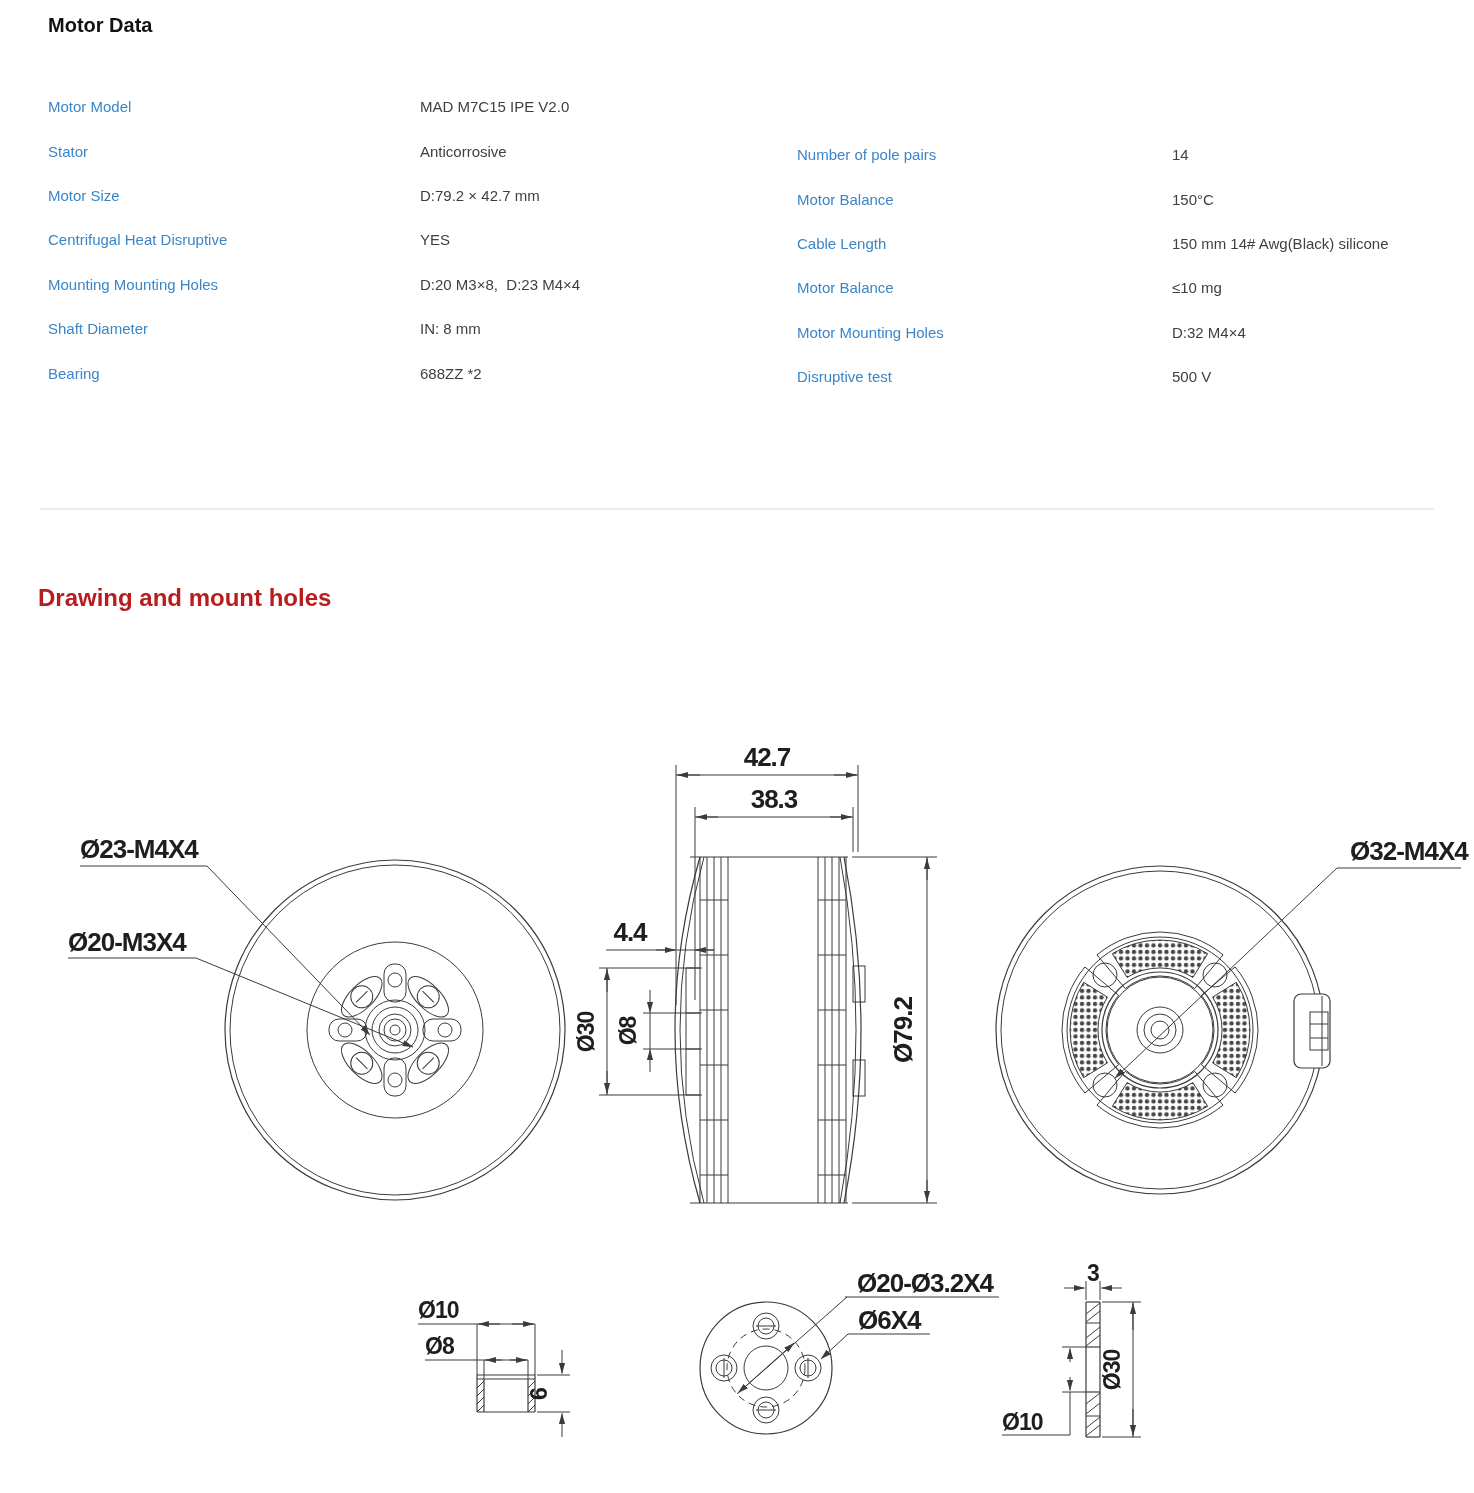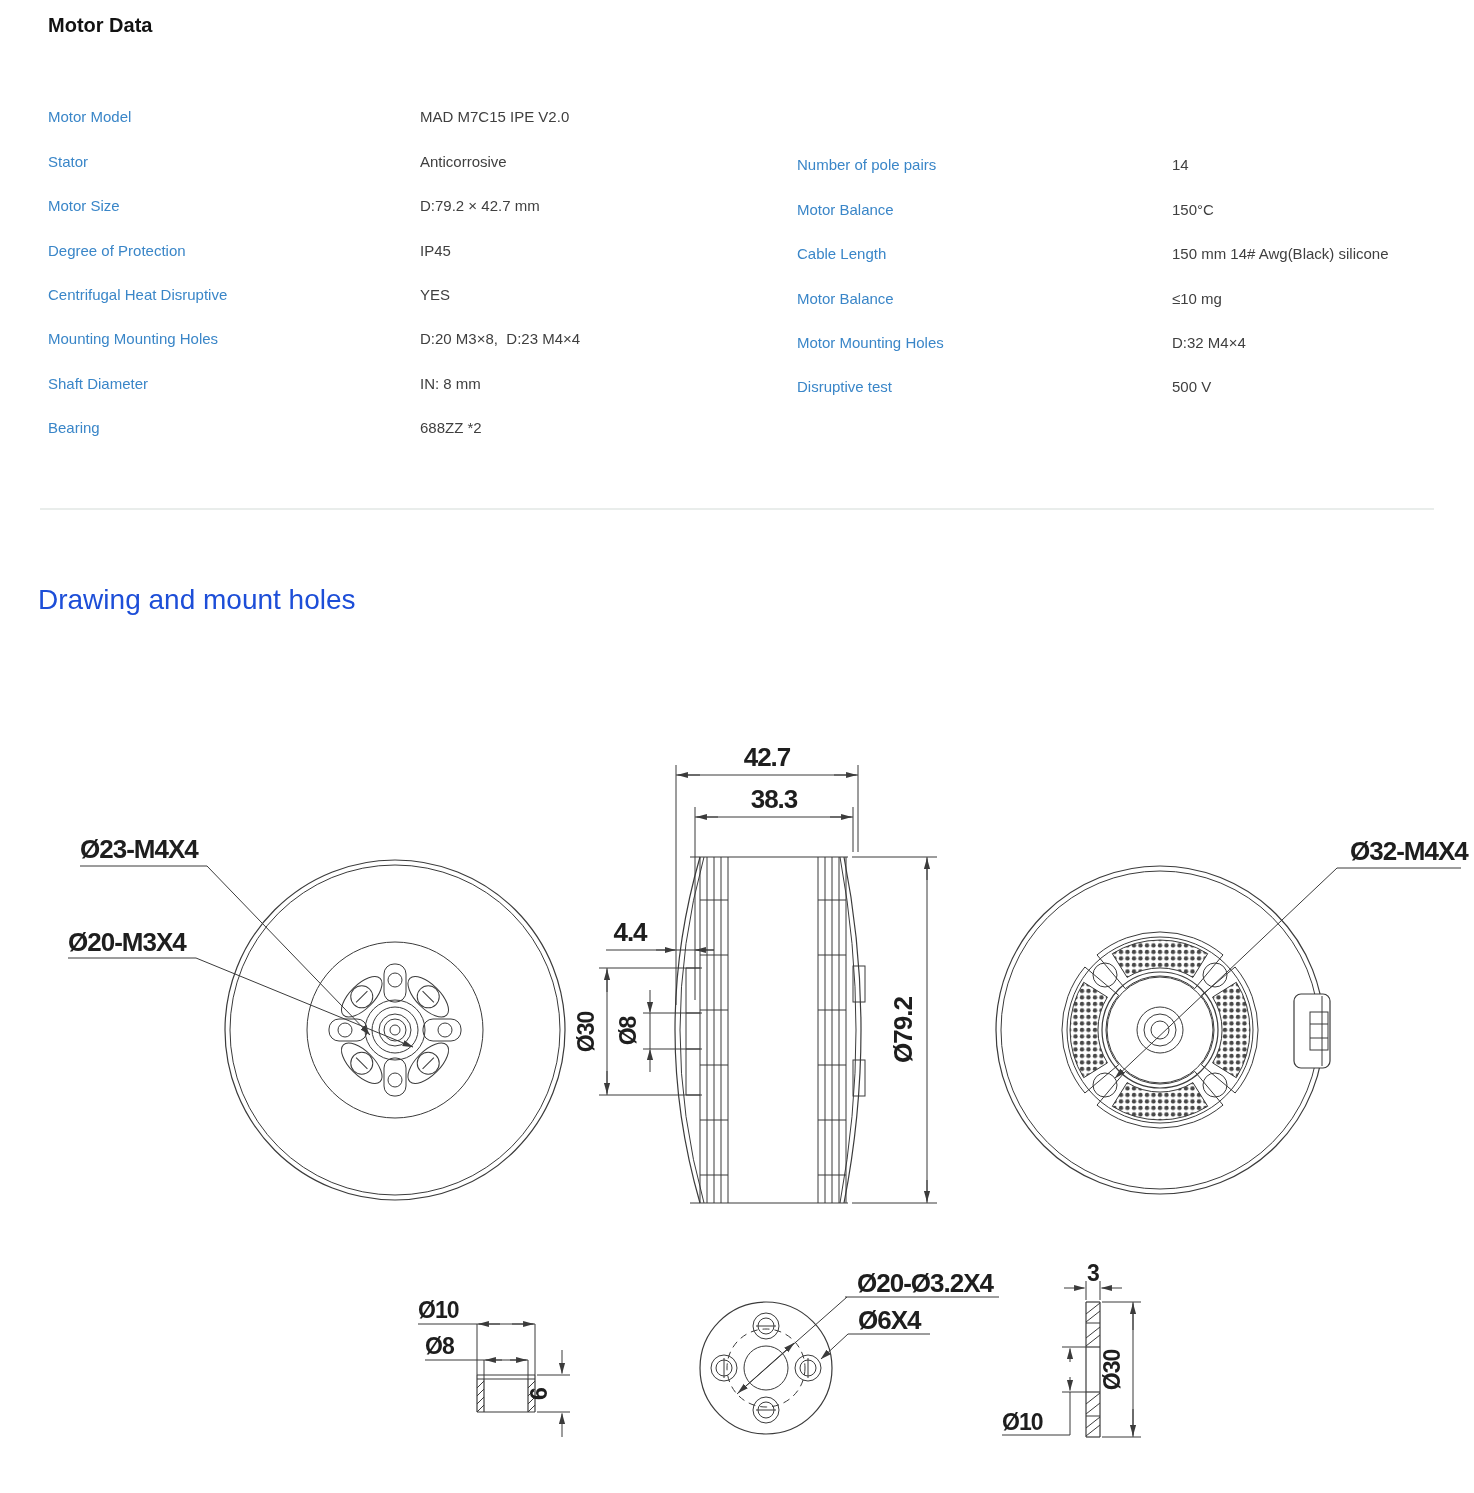--- a/index.html
+++ b/index.html
@@ -1,25 +1,25 @@
 <!DOCTYPE html>
 <html><head>
 <meta charset="utf-8">
 <style>
   html,body{margin:0;padding:0;background:#ffffff;}
   body{font-family:"Liberation Sans", sans-serif;}
   #page{position:relative;width:1474px;height:1493px;background:#fff;overflow:hidden;}
 
   .page-title{position:absolute;left:48px;top:14px;font-size:20px;font-weight:700;color:#121212;}
-  .section-title{position:absolute;left:38px;top:584px;font-size:28px;font-weight:400;color:#1d4ed8;}
+  .section-title{position:absolute;left:38px;top:584px;font-size:24px;font-weight:700;color:#b91c1c;}
 
   .spec-col{position:absolute;top:81px;}
   .spec-col.left{left:48px;width:710px;}
   .spec-col.right{left:797px;width:660px;margin-top:48px;}
-  .spec-row{display:flex;height:44.4px;align-items:flex-end;padding-top:7px;box-sizing:border-box;}
+  .spec-row{display:flex;height:44.4px;align-items:center;padding-top:7px;box-sizing:border-box;}
   .spec-col.left .spec-label{width:372px;}
   .spec-col.right .spec-label{width:375px;}
   .spec-label{font-size:15px;color:#3a86c8;flex:none;}
   .spec-value{font-size:15px;color:#3f3f3f;white-space:pre-wrap;}
 
   .divider{position:absolute;left:40px;top:508px;width:1394px;height:2px;background:#e9edeb;}
 
   svg.drawing{position:absolute;left:0;top:0;width:1474px;height:1493px;}
   svg .ln{stroke:#3b3b3b;stroke-width:1.2;fill:none;}
   svg .thin{stroke:#3b3b3b;stroke-width:1;fill:none;}
@@ -40,24 +40,20 @@
         <div class="spec-label">Motor Model</div>
         <div class="spec-value">MAD M7C15 IPE V2.0</div>
       </div>
     <div class="spec-row">
         <div class="spec-label">Stator</div>
         <div class="spec-value">Anticorrosive</div>
       </div>
     <div class="spec-row">
         <div class="spec-label">Motor Size</div>
         <div class="spec-value">D:79.2 × 42.7 mm</div>
-      </div>
-    <div class="spec-row">
-        <div class="spec-label">Degree of Protection</div>
-        <div class="spec-value">IP45</div>
       </div>
     <div class="spec-row">
         <div class="spec-label">Centrifugal Heat Disruptive</div>
         <div class="spec-value">YES</div>
       </div>
     <div class="spec-row">
         <div class="spec-label">Mounting Mounting Holes</div>
         <div class="spec-value">D:20 M3×8,  D:23 M4×4</div>
       </div>
     <div class="spec-row">

